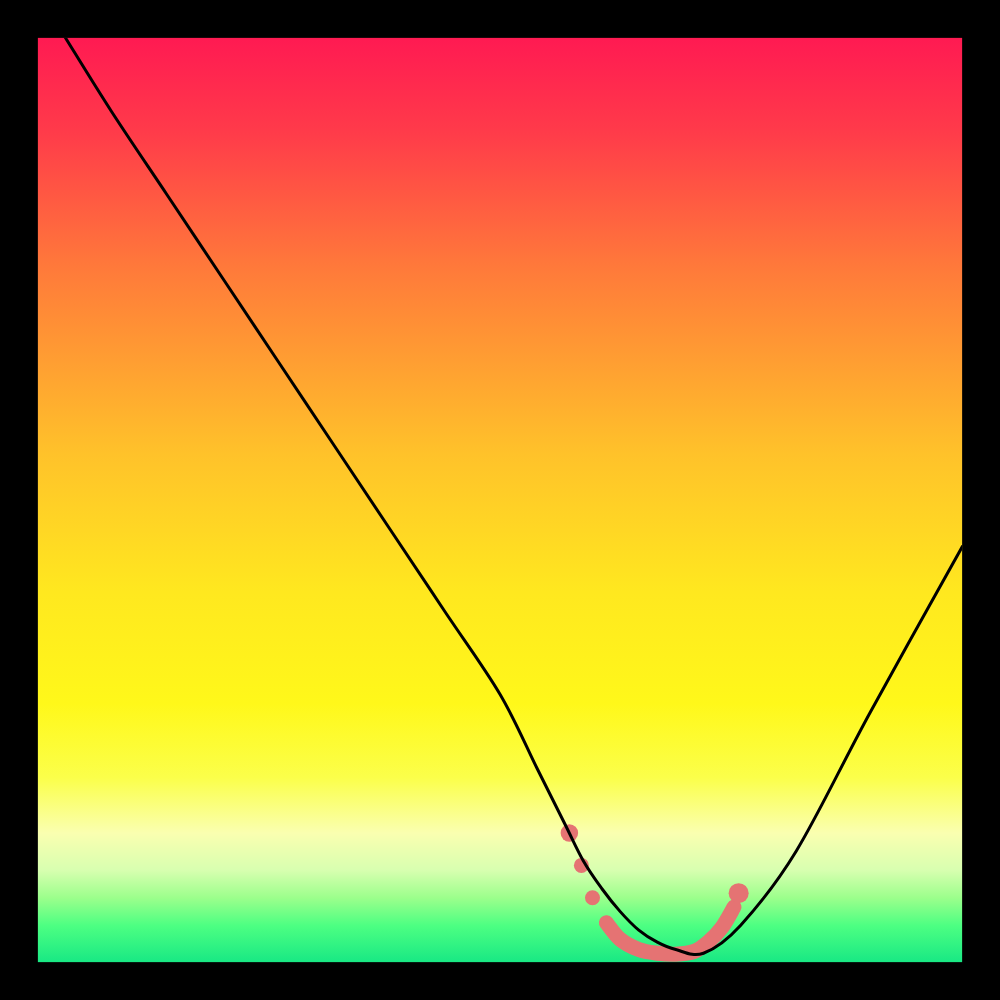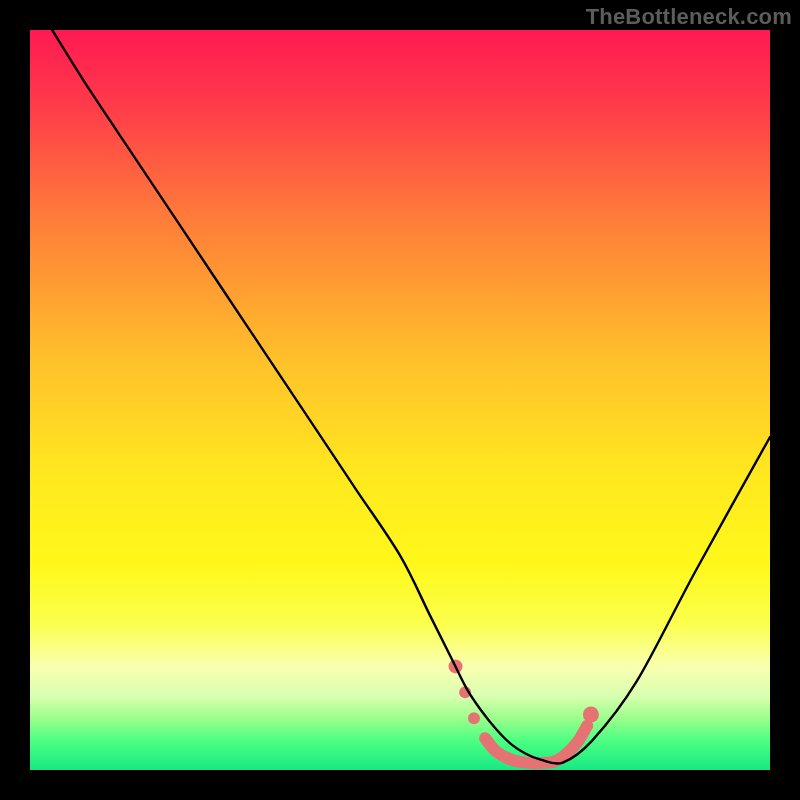--- a/index.html
+++ b/index.html
@@ -73,14 +73,13 @@
           <path d="M455.10 708.18 C456.95 710.40 461.88 717.92 466.20 721.50 C470.52 725.08 476.07 727.79 481.00 729.64 C485.93 731.49 490.87 731.98 495.80 732.60 C500.73 733.22 505.67 733.59 510.60 733.34 C515.53 733.09 521.08 732.72 525.40 731.12 C529.72 729.52 532.80 726.93 536.50 723.72 C540.20 720.51 544.15 716.57 547.60 711.88 C551.05 707.19 555.62 698.31 557.22 695.60" fill="none" stroke="#e57373" stroke-width="12" stroke-linecap="round" stroke-linejoin="round"></path>
           <circle cx="425.50" cy="636.40" r="7" fill="#e57373"></circle>
           <circle cx="435.12" cy="662.30" r="6" fill="#e57373"></circle>
           <circle cx="444.00" cy="688.20" r="6" fill="#e57373"></circle>
           <circle cx="560.92" cy="684.50" r="8" fill="#e57373"></circle>
         </g>
       <path id="main-curve" fill="none" stroke="#000000" stroke-width="2.4" stroke-linecap="round" d="M22.20 0.00 C28.37 9.87 45.63 38.23 59.20 59.20 C72.77 80.17 88.80 103.60 103.60 125.80 C118.40 148.00 133.20 170.20 148.00 192.40 C162.80 214.60 177.60 236.80 192.40 259.00 C207.20 281.20 222.00 303.40 236.80 325.60 C251.60 347.80 266.40 370.00 281.20 392.20 C296.00 414.40 310.80 436.60 325.60 458.80 C340.40 481.00 357.67 504.43 370.00 525.40 C382.33 546.37 390.97 567.33 399.60 584.60 C408.23 601.87 415.63 616.67 421.80 629.00 C427.97 641.33 431.67 649.97 436.60 658.60 C441.53 667.23 446.47 674.02 451.40 680.80 C456.33 687.58 461.27 693.75 466.20 699.30 C471.13 704.85 476.07 710.03 481.00 714.10 C485.93 718.17 490.87 721.13 495.80 723.72 C500.73 726.31 504.43 728.16 510.60 729.64 C516.77 731.12 524.17 735.81 532.80 732.60 C541.43 729.39 550.07 723.97 562.40 710.40 C574.73 696.83 589.53 679.57 606.80 651.20 C624.07 622.83 643.80 580.90 666.00 540.20 C688.20 499.50 727.67 429.20 740.00 407.00"></path>
     </svg>
   </div>
 
-  <div class="watermark">TheBottleneck.com</div>
 </div>
 
 </body></html>

